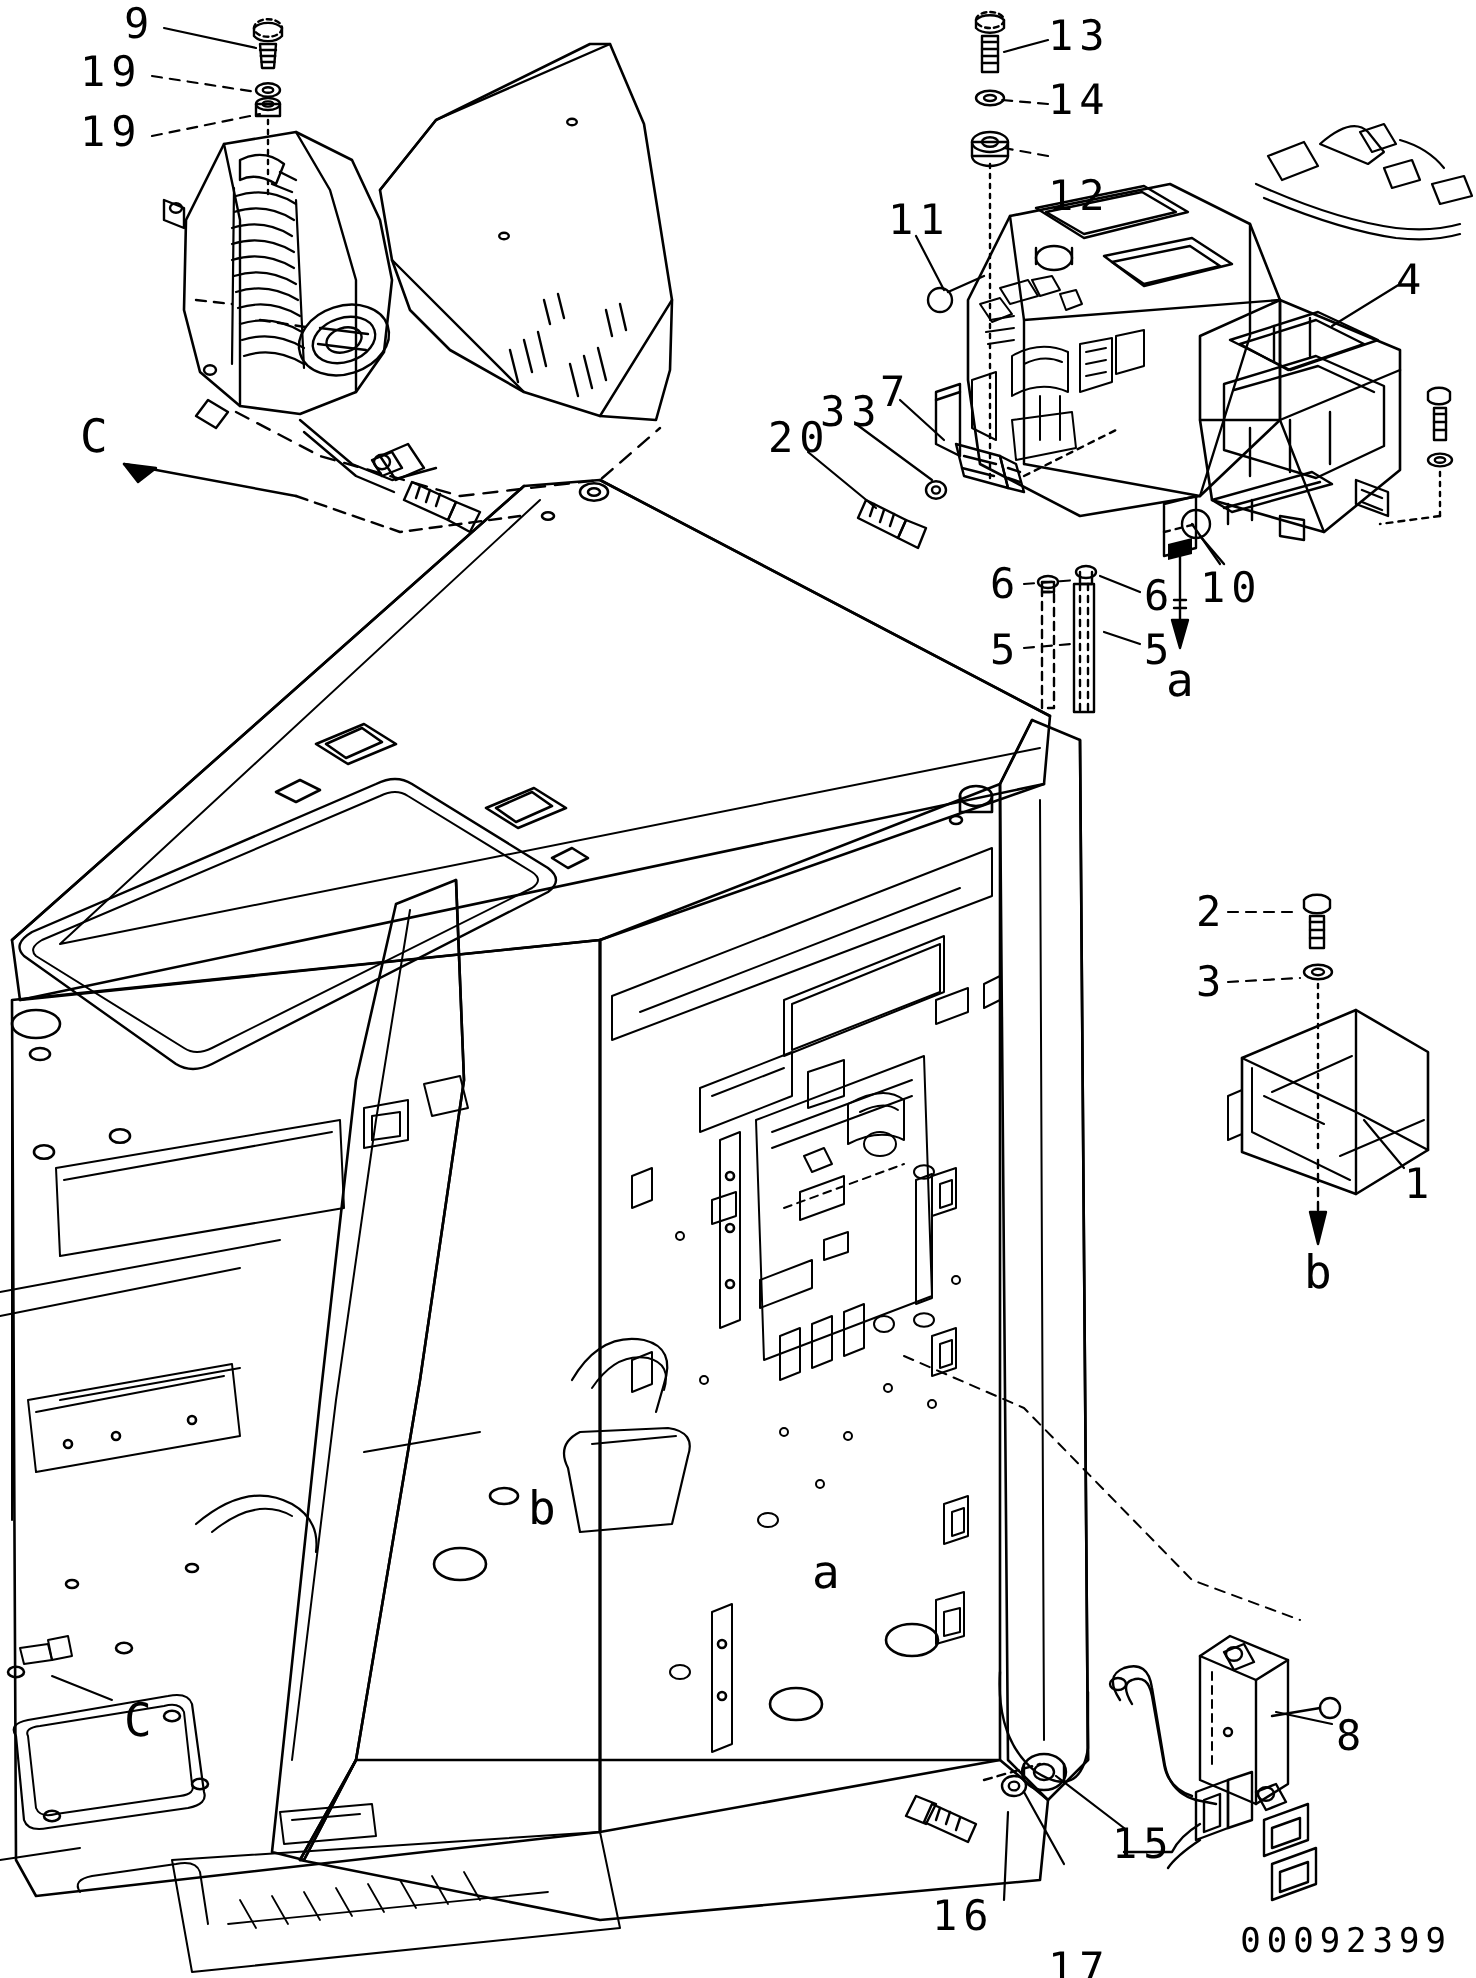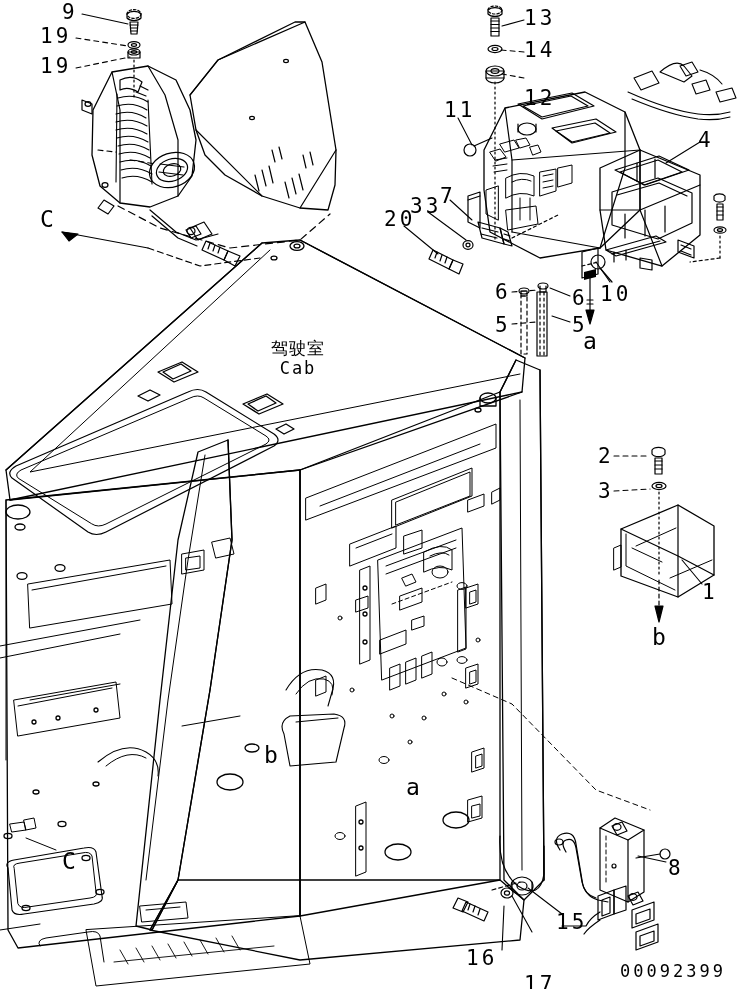--- a/index.html
+++ b/index.html
@@ -560,20 +560,16 @@
   <div class="callout" style="left:524px;top:930px;margin-top:44px;">17</div>
   <div class="callout" style="left:466px;top:948px;">16</div>
 
   <div class="marker" style="left:40px;top:208px;">C</div>
   <div class="marker" style="left:62px;top:850px;">C</div>
   <div class="marker" style="left:583px;top:330px;">a</div>
   <div class="marker" style="left:406px;top:776px;">a</div>
   <div class="marker" style="left:652px;top:626px;">b</div>
   <div class="marker" style="left:264px;top:744px;">b</div>
 
-  <div class="cabtext" style="left:238px;top:338px;width:120px;">
-    <span class="cn">驾驶室</span>
-    <span class="en">Cab</span>
-  </div>
 
   <div id="drawing-no">00092399</div>
 
 </div>
 
 </body></html>

